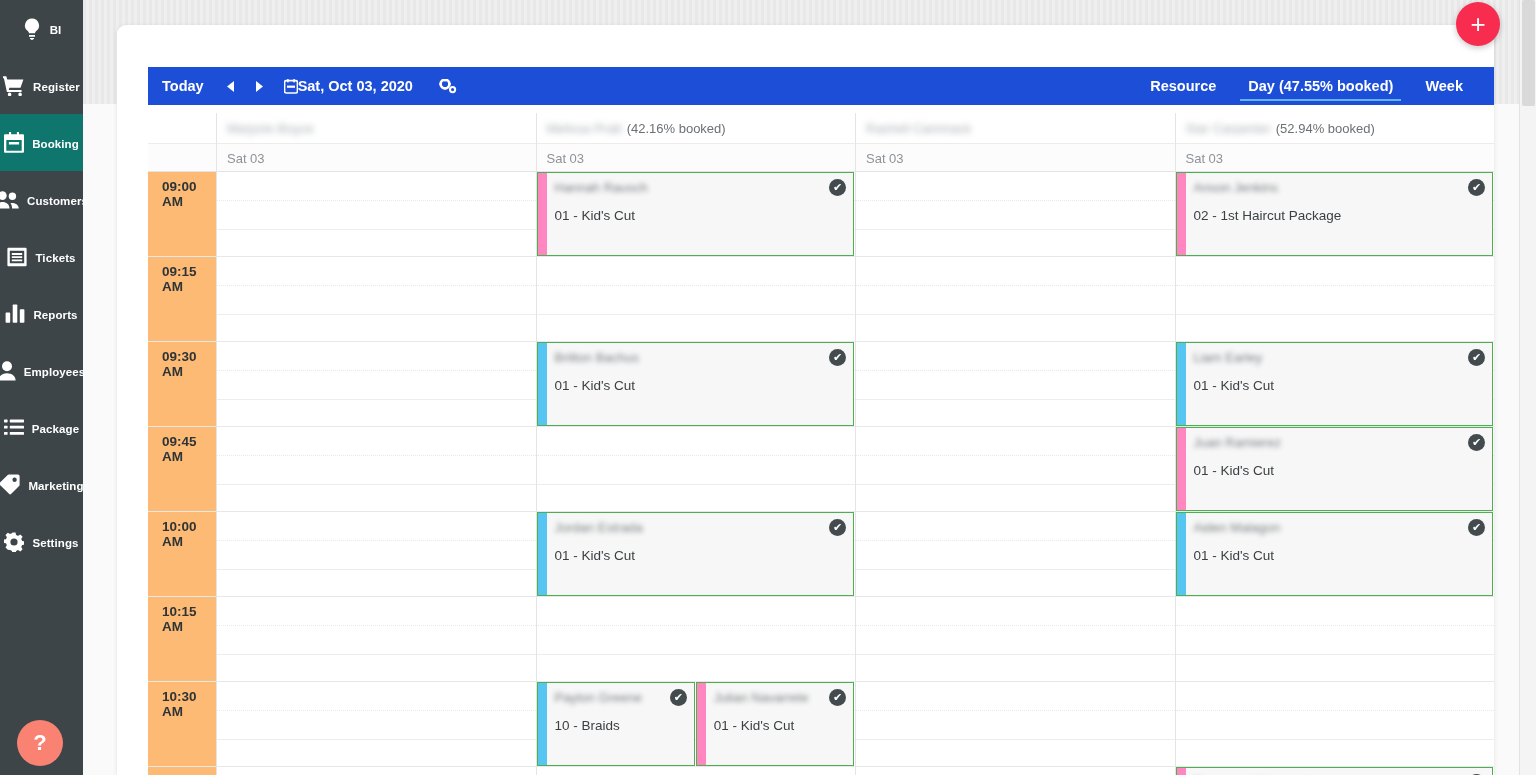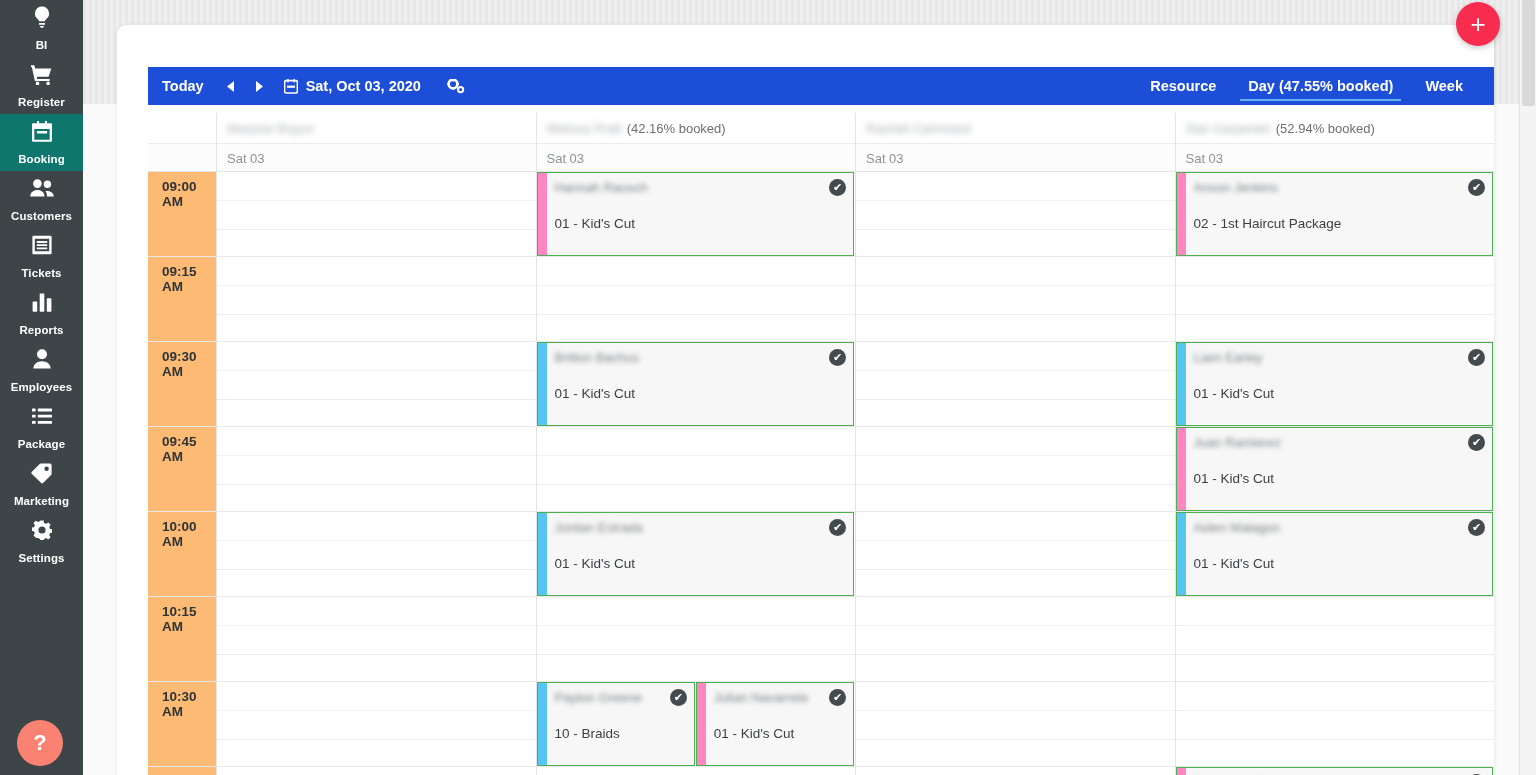--- a/index.html
+++ b/index.html
@@ -12,21 +12,21 @@
 
   
   #app { position:relative; width:1536px; height:775px; background:#ededed; }
 
   
   #sidebar {
     position:absolute; left:0; top:0; width:83px; height:775px;
     background:#3d4548; color:#fff; z-index:40;
   }
   .nav-item {
-    display:flex; flex-direction:column; align-items:center; justify-content:center;
+    display:flex; flex-direction:row; align-items:center; justify-content:center;
     height:57px; cursor:pointer; position:relative;gap:8px;
   }
   .nav-item.active { background:#0f766e; }
   .nav-ico { height:22px; display:flex; align-items:center; justify-content:center; }
   .nav-ico svg { display:block; fill:#fff; }
   .nav-lbl { font-size:11.5px; font-weight:bold; margin-top:3px; letter-spacing:.1px; }
   #help-btn {
     position:absolute; left:17px; bottom:9px; width:46px; height:46px;
     border-radius:50%; background:#f98273; color:#fff;
     display:flex; align-items:center; justify-content:center;
@@ -74,21 +74,21 @@
   #toolbar {
     position:absolute; left:31px; top:42px; width:1346px; height:38px;
     background:#1d4ed8; color:#fff; display:flex; align-items:center;
   }
   .tb-left { display:flex; align-items:center; height:100%; }
   .tb-btn {
     font-size:14.5px; font-weight:bold; padding:0 14px; cursor:pointer;
     display:flex; align-items:center; height:100%;
   }
   .tb-arrow { font-size:11px; padding:0 9px; cursor:pointer; display:flex; align-items:center; height:100%; }
-  .tb-date { display:flex; align-items:center; gap:8px; font-size:14.5px; font-weight:bold; padding:0 12px; cursor:pointer; height:100%;}
+  .tb-date { display:flex; align-items:center; font-size:14.5px; font-weight:bold; padding:0 12px; cursor:pointer; height:100%;}
   .tb-gear { padding:0 14px; cursor:pointer; display:flex; align-items:center; height:100%; }
   .tb-right { margin-left:auto; display:flex; align-items:center; height:100%; padding-right:15px; }
   .tb-view {
     font-size:14.5px; font-weight:bold; padding:0 16px; cursor:pointer;
     display:flex; align-items:center; height:100%; position:relative;
   }
   .tb-view.sel::after {
     content:""; position:absolute; left:8px; right:8px; bottom:4px; height:2px; background:#64b5f6;
   }
   .tb-ico svg { display:block; fill:#fff; }
@@ -136,21 +136,21 @@
   .appt {
     position:absolute; background:#f7f7f7; border:1px solid #4caf50;
     display:flex; overflow:hidden; pointer-events:auto; cursor:pointer;
   }
   .appt .gbar { width:9px; flex:0 0 9px; }
   .appt .body { flex:1 1 auto; padding:7px 8px 0 8px; position:relative; min-width:0; }
   .appt .cust {
     font-size:13px; color:#6d7276; white-space:nowrap; overflow:hidden;
     filter:blur(2.7px); opacity:.9; height:15px; max-width:calc(100% - 24px);
   }
-  .appt .svc { font-size:13.5px; color:#3c4043; white-space:nowrap; overflow:hidden; margin-top:21px; }
+  .appt .svc { font-size:13.5px; color:#3c4043; white-space:nowrap; overflow:hidden; margin-top:13px; }
   .appt .chk {
     position:absolute; right:7px; top:6px; width:17px; height:17px;
     border-radius:50%; background:#444b4f; color:#fff;
     display:flex; align-items:center; justify-content:center; font-size:11px; line-height:1;
   }
 </style>
 </head>
 <body>
 
 <div id="app">

